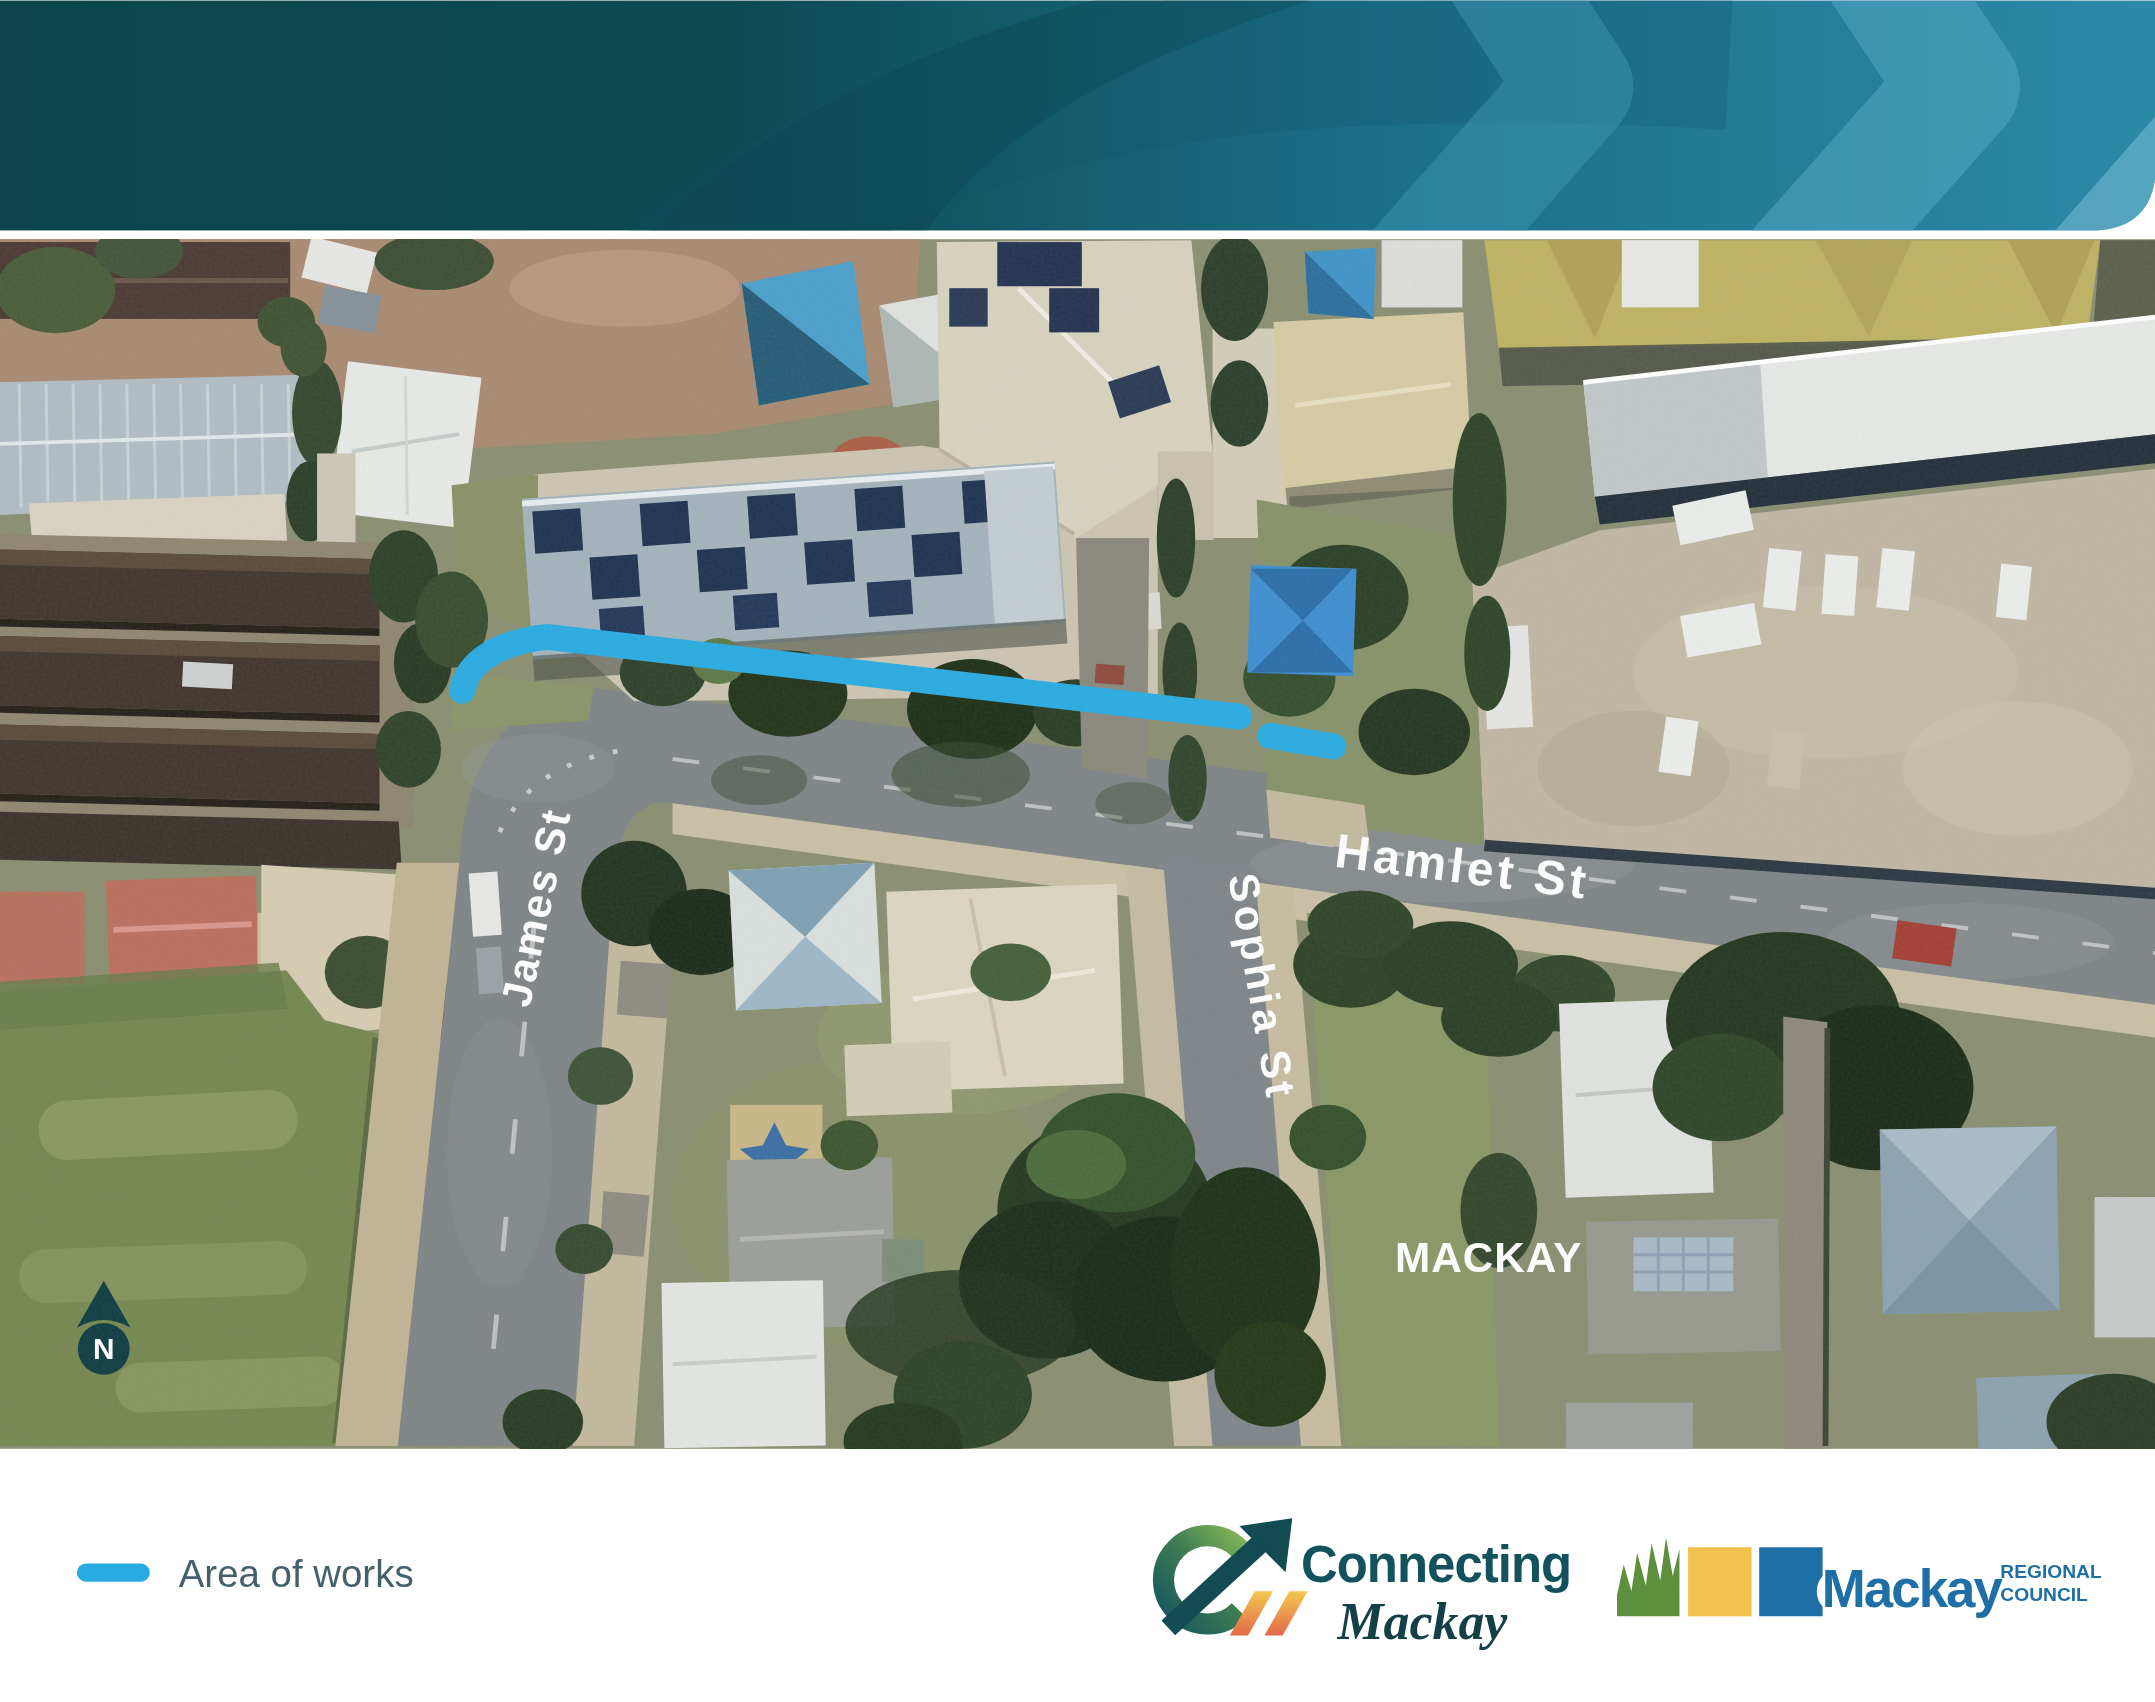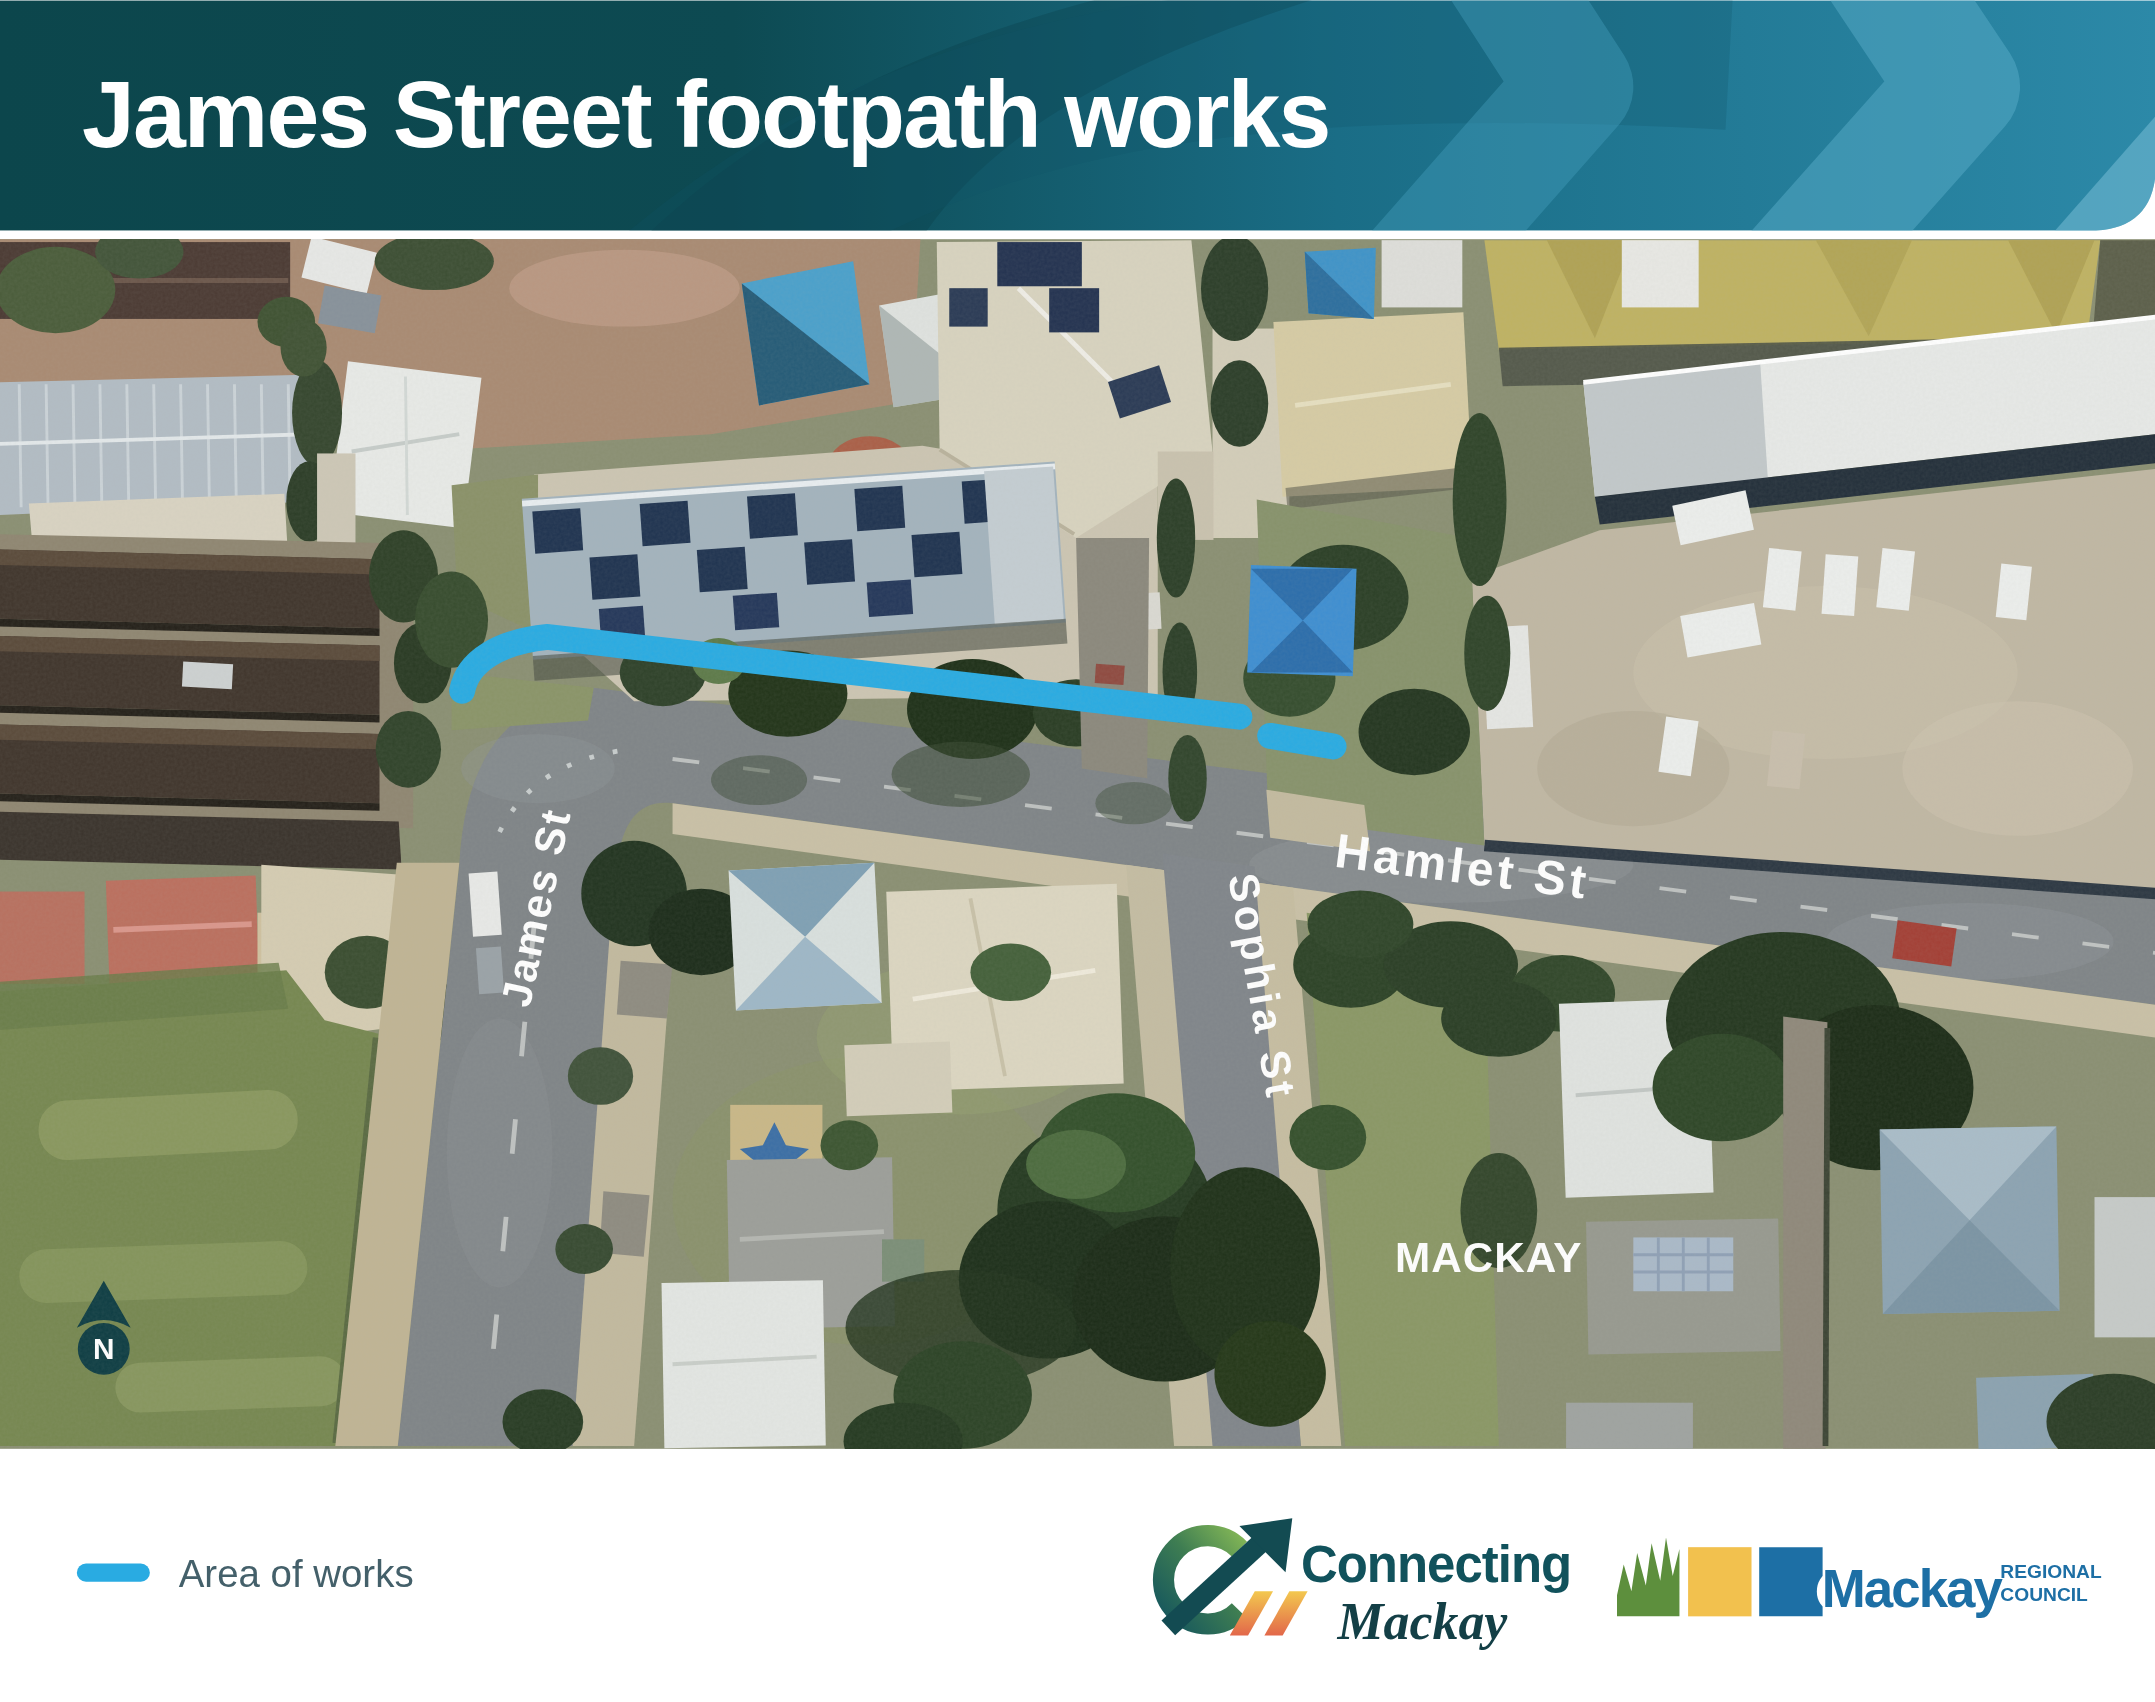--- a/index.html
+++ b/index.html
@@ -26,21 +26,20 @@
 <g clip-path="url(#hclip)">
 <rect width="2244" height="240" fill="url(#hg)"></rect>
 <path d="M620,300 C760,140 950,40 1220,-20 L1430,-20 C1120,70 990,170 930,300 Z" fill="#0a3d45" opacity="0.3"></path>
 <path d="M700,300 C950,90 1250,30 1800,60" fill="none" stroke="#0f5468" stroke-width="150" opacity="0.25"></path>
 <path d="M1420,340 L1640,90 L1530,-80" fill="none" stroke="#47a0bf" stroke-width="120" opacity="0.4" stroke-linejoin="round"></path>
 <path d="M1800,360 L2040,90 L1920,-90" fill="none" stroke="#58abc8" stroke-width="125" opacity="0.5" stroke-linejoin="round"></path>
 <path d="M2130,250 L2244,120 L2244,250 Z" fill="#7ec2da" opacity="0.5"></path>
 </g>
 </svg>
     </div>
-<div class="title">James Street footpath works</div>
 <div class="map">
       <svg width="2156" height="1210" viewBox="0 249 2244 1259" xmlns="http://www.w3.org/2000/svg" style="display:block">
 <defs>
           <filter id="grain" x="0%" y="0%" width="100%" height="100%">
 <feTurbulence type="fractalNoise" baseFrequency="0.33" numOctaves="2" seed="7" stitchTiles="stitch"></feTurbulence>
 <feColorMatrix type="matrix" values="0 0 0 0 0.45  0 0 0 0 0.47  0 0 0 0 0.42  0 0 0 0.8 0"></feColorMatrix>
 </filter>
         </defs>
 <rect x="0" y="249" width="2244" height="1259" fill="#8a8f72"></rect>
 <polygon points="0,249 958,249 948,418 740,452 470,468 160,448 0,428" fill="#a98a72"></polygon>

